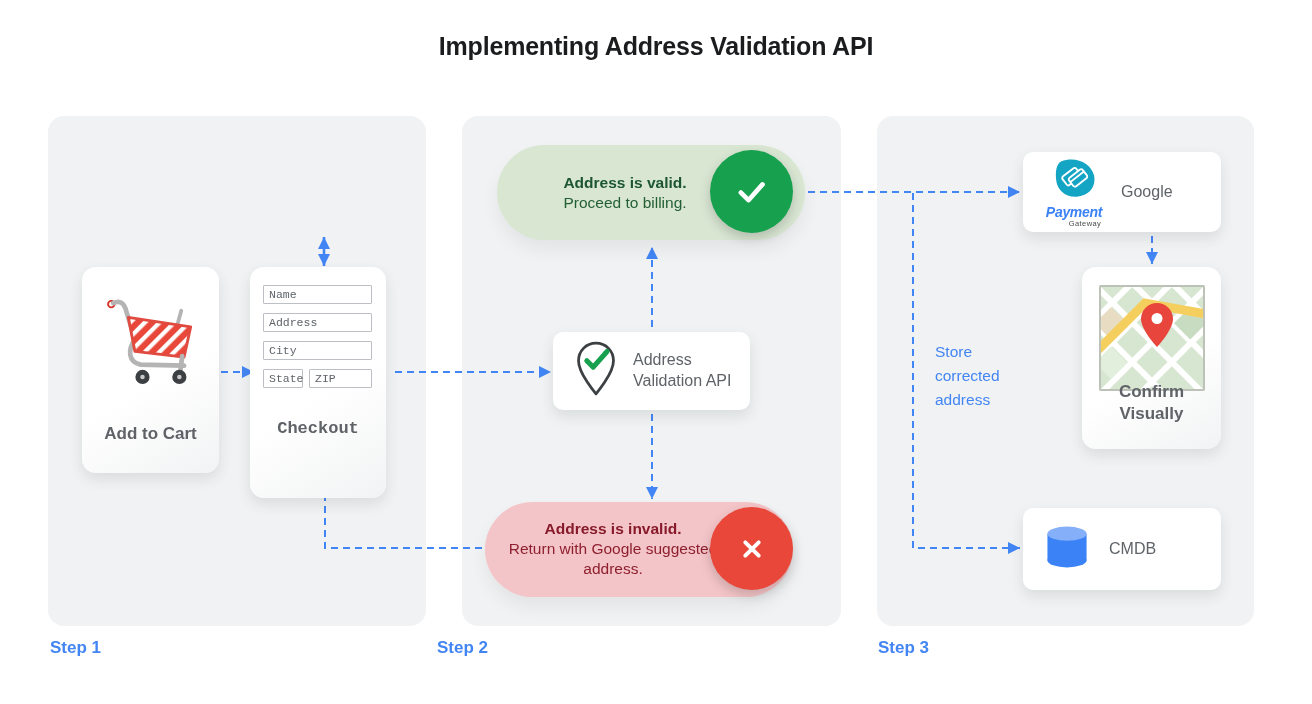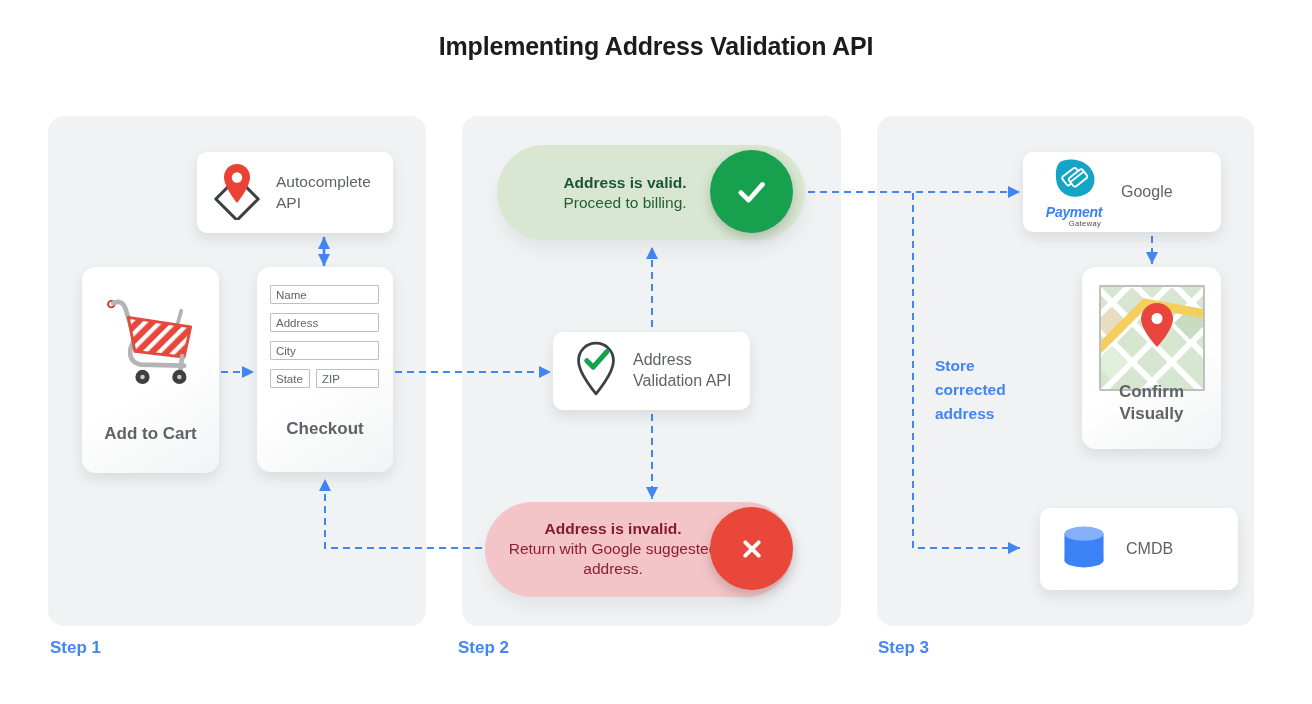--- a/index.html
+++ b/index.html
@@ -18,21 +18,21 @@
     background:#f0f2f3; border-radius:16px;
   }
   #panel1 { left:48px;  width:378px; }
   #panel2 { left:462px; width:379px; }
   #panel3 { left:877px; width:377px; }
 
   .step-label {
     position:absolute; top:638px; font-size:17px; font-weight:700; color:#4285f4;
   }
   #step1-label { left:50px; }
-  #step2-label { left:458px; }
+  #step2-label { left:437px; }
   #step3-label { left:878px; }
 
   .arrows { position:absolute; left:0; top:0; width:1312px; height:704px; z-index:1; pointer-events:none; }
 
   .card {
     position:absolute; background:#ffffff; border-radius:10px;
     box-shadow:0 6px 14px rgba(60,64,67,0.12); z-index:2;
     display:flex; align-items:center;
   }
   .card.tall {
@@ -41,21 +41,21 @@
   }
   .card-label { color:#5f6368; }
   .label-strong { font-weight:700; font-size:17px; color:#5f6368; text-align:center; line-height:1.3; }
 
   
   #autocomplete-card { left:197px; top:152px; width:196px; height:81px; padding-left:14px; gap:13px; }
   #autocomplete-card .card-label { font-size:15.5px; line-height:1.3; width:106px; }
   #addtocart-card { left:82px; top:267px; width:137px; height:206px; }
   #addtocart-card svg { margin-top:22px; }
   #addtocart-card .label-strong { position:absolute; bottom:28px; width:100%; }
-  #checkout-card { left:257px; top:267px; width:136px; height:205px; }
+  #checkout-card { left:250px; top:267px; width:136px; height:231px;font-family:Liberation Mono, monospace; }
   .field {
     position:absolute; left:13px; height:19px; background:#fff;
     border:1px solid #bcc0c4; font-size:11.5px; color:#5f6368;
     display:flex; align-items:center; padding-left:5px; border-radius:1px;
   }
   #field-name    { top:18px;  width:109px; }
   #field-address { top:46px;  width:109px; }
   #field-city    { top:74px;  width:109px; }
   #field-state   { top:102px; width:40px; }
   #field-zip     { top:102px; left:59px; width:63px; }
@@ -89,25 +89,25 @@
 
   
   #billing-card { left:1023px; top:152px; width:198px; height:80px; padding-left:18px; gap:14px; }
   #billing-card .card-label { font-size:16px; }
   .pg-logo { width:66px; display:flex; flex-direction:column; align-items:center; }
   .pg-title { font-size:14px; font-weight:700; font-style:italic; color:#3b82f6; line-height:1; margin-top:6px; letter-spacing:-0.3px;}
   .pg-sub { font-size:7.5px; color:#4a4a4a; line-height:1.2; letter-spacing:0.4px; margin-left:22px; }
   #confirm-card { left:1082px; top:267px; width:139px; height:182px; }
   #confirm-card svg.map { margin-top:18px; border-radius:2px; }
   #confirm-card .label-strong { position:absolute; bottom:24px; width:100%; }
-  #cmdb-card { left:1023px; top:508px; width:198px; height:82px; padding-left:20px; gap:18px;margin-left:17px; }
+  #cmdb-card { left:1023px; top:508px; width:198px; height:82px; padding-left:20px; gap:18px; }
   #cmdb-card .card-label { font-size:16px; }
   #store-note {
     position:absolute; left:935px; top:340px; width:92px; z-index:2;
-    font-size:15.5px; font-weight:700; color:#4285f4; line-height:1.55;margin-top:14px;
+    font-size:15.5px; font-weight:400; color:#4285f4; line-height:1.55;
   }
 </style>
 </head>
 <body>
 
 <div class="canvas">
 
   <div class="page-title">Implementing Address Validation API</div>
 
   <svg class="arrows" viewBox="0 0 1312 704">
@@ -124,30 +124,20 @@
     <path d="M 494,548 H 325 V 479" stroke="#4285f4" stroke-width="2" fill="none" stroke-dasharray="7 5" marker-end="url(#ah)"></path>
     <path d="M 808,192 H 1020" stroke="#4285f4" stroke-width="2" fill="none" stroke-dasharray="7 5" marker-end="url(#ah)"></path>
     <path d="M 913,193 V 548 H 1020" stroke="#4285f4" stroke-width="2" fill="none" stroke-dasharray="7 5" marker-end="url(#ah)"></path>
     <path d="M 1152,236 V 264" stroke="#4285f4" stroke-width="2" fill="none" stroke-dasharray="7 5" marker-end="url(#ah)"></path>
   </svg>
 
   <section class="panel" id="panel1"></section>
   <section class="panel" id="panel2"></section>
   <section class="panel" id="panel3"></section>
 
-  <div class="card" id="autocomplete-card">
-    <span>
-      <svg width="52" height="58" viewBox="0 0 52 58">
-        <rect x="11" y="22" width="30" height="30" transform="rotate(45 26 37)" fill="#ffffff" stroke="#3c4043" stroke-width="3" stroke-linejoin="round"></rect>
-        <path d="M26,2 C18.8,2 13,7.8 13,15 C13,25.5 26,41 26,41 C26,41 39,25.5 39,15 C39,7.8 33.2,2 26,2 Z" fill="#ea4335"></path>
-        <circle cx="26" cy="15.5" r="5.2" fill="#ffffff"></circle>
-      </svg>
-    </span>
-    <span class="card-label">Autocomplete API</span>
-  </div>
 
   <div class="card tall" id="addtocart-card">
     <svg width="104" height="104" viewBox="0 0 110 104">
       <defs>
         <pattern id="stripes" width="11" height="11" patternUnits="userSpaceOnUse" patternTransform="rotate(45)">
           <rect width="11" height="11" fill="#e8473a"></rect>
           <rect width="4.5" height="11" fill="#ffffff"></rect>
         </pattern>
       </defs>
       <circle cx="13" cy="13" r="3.4" fill="none" stroke="#d93025" stroke-width="2"></circle>

